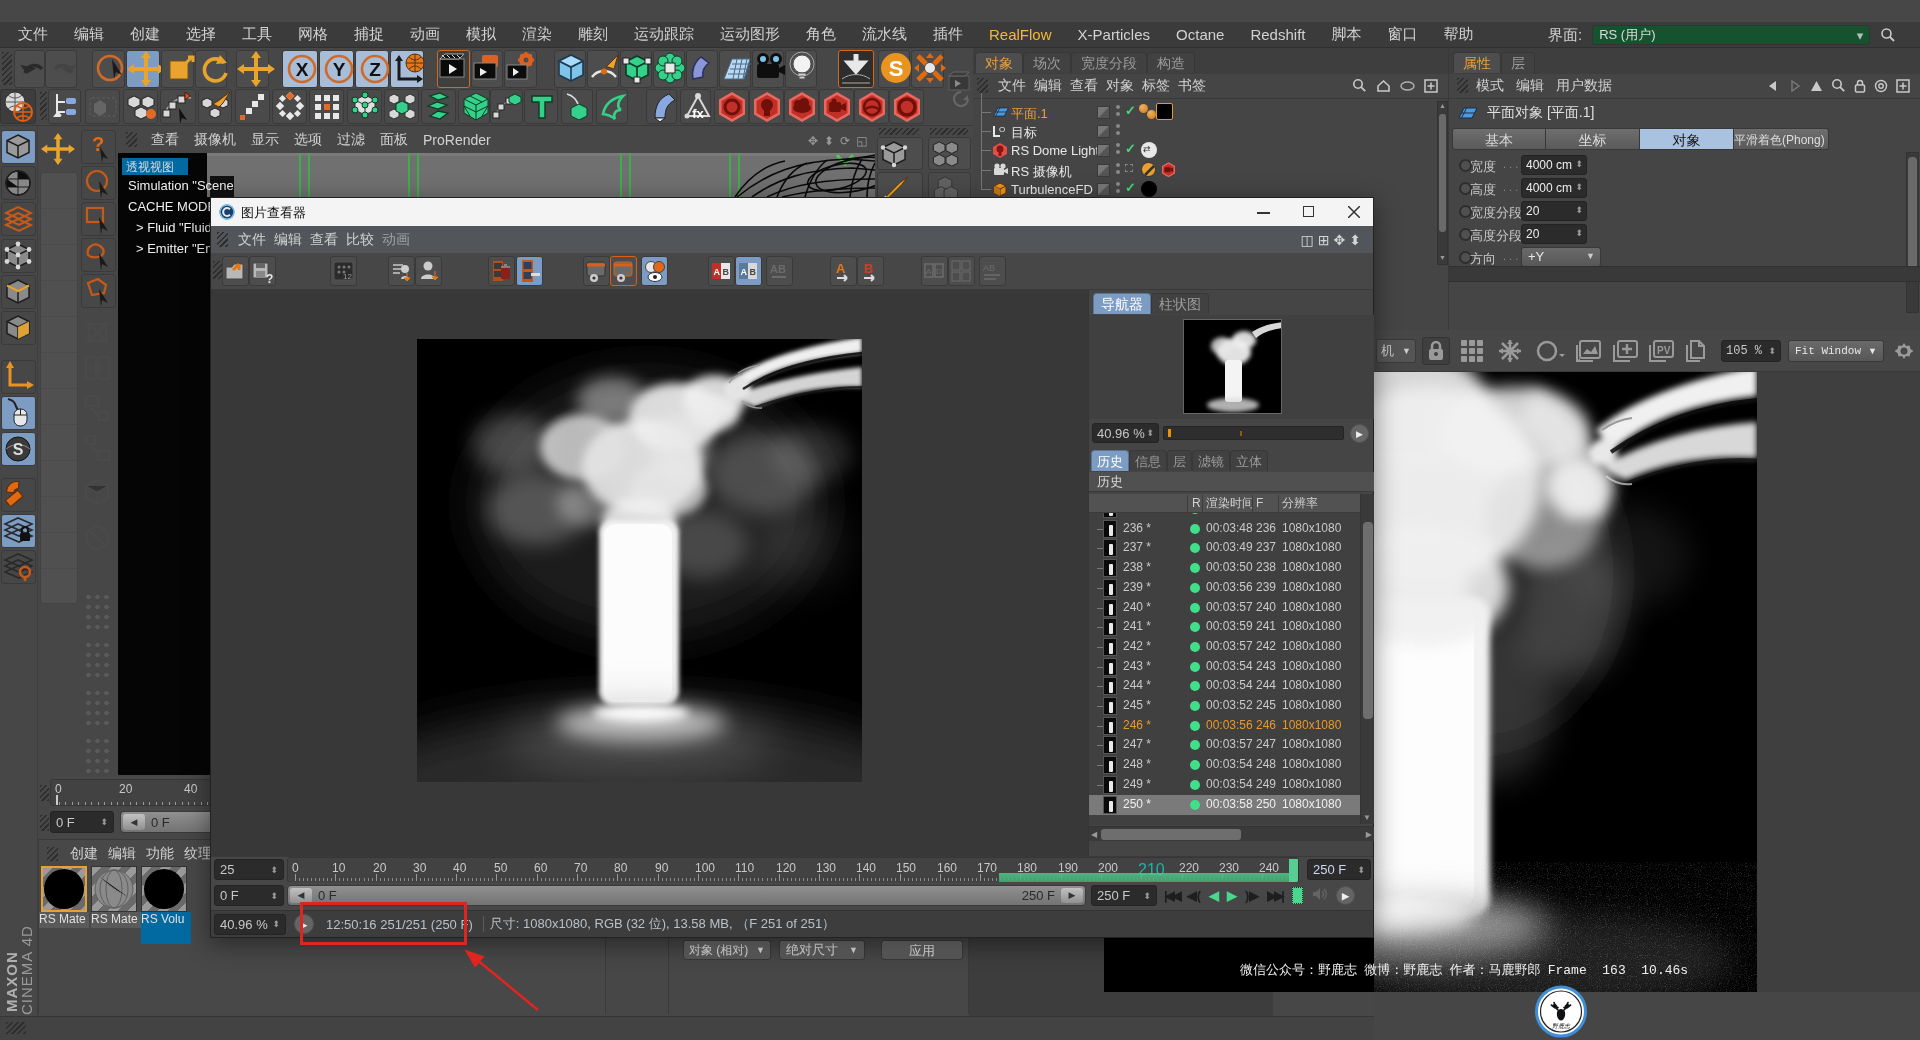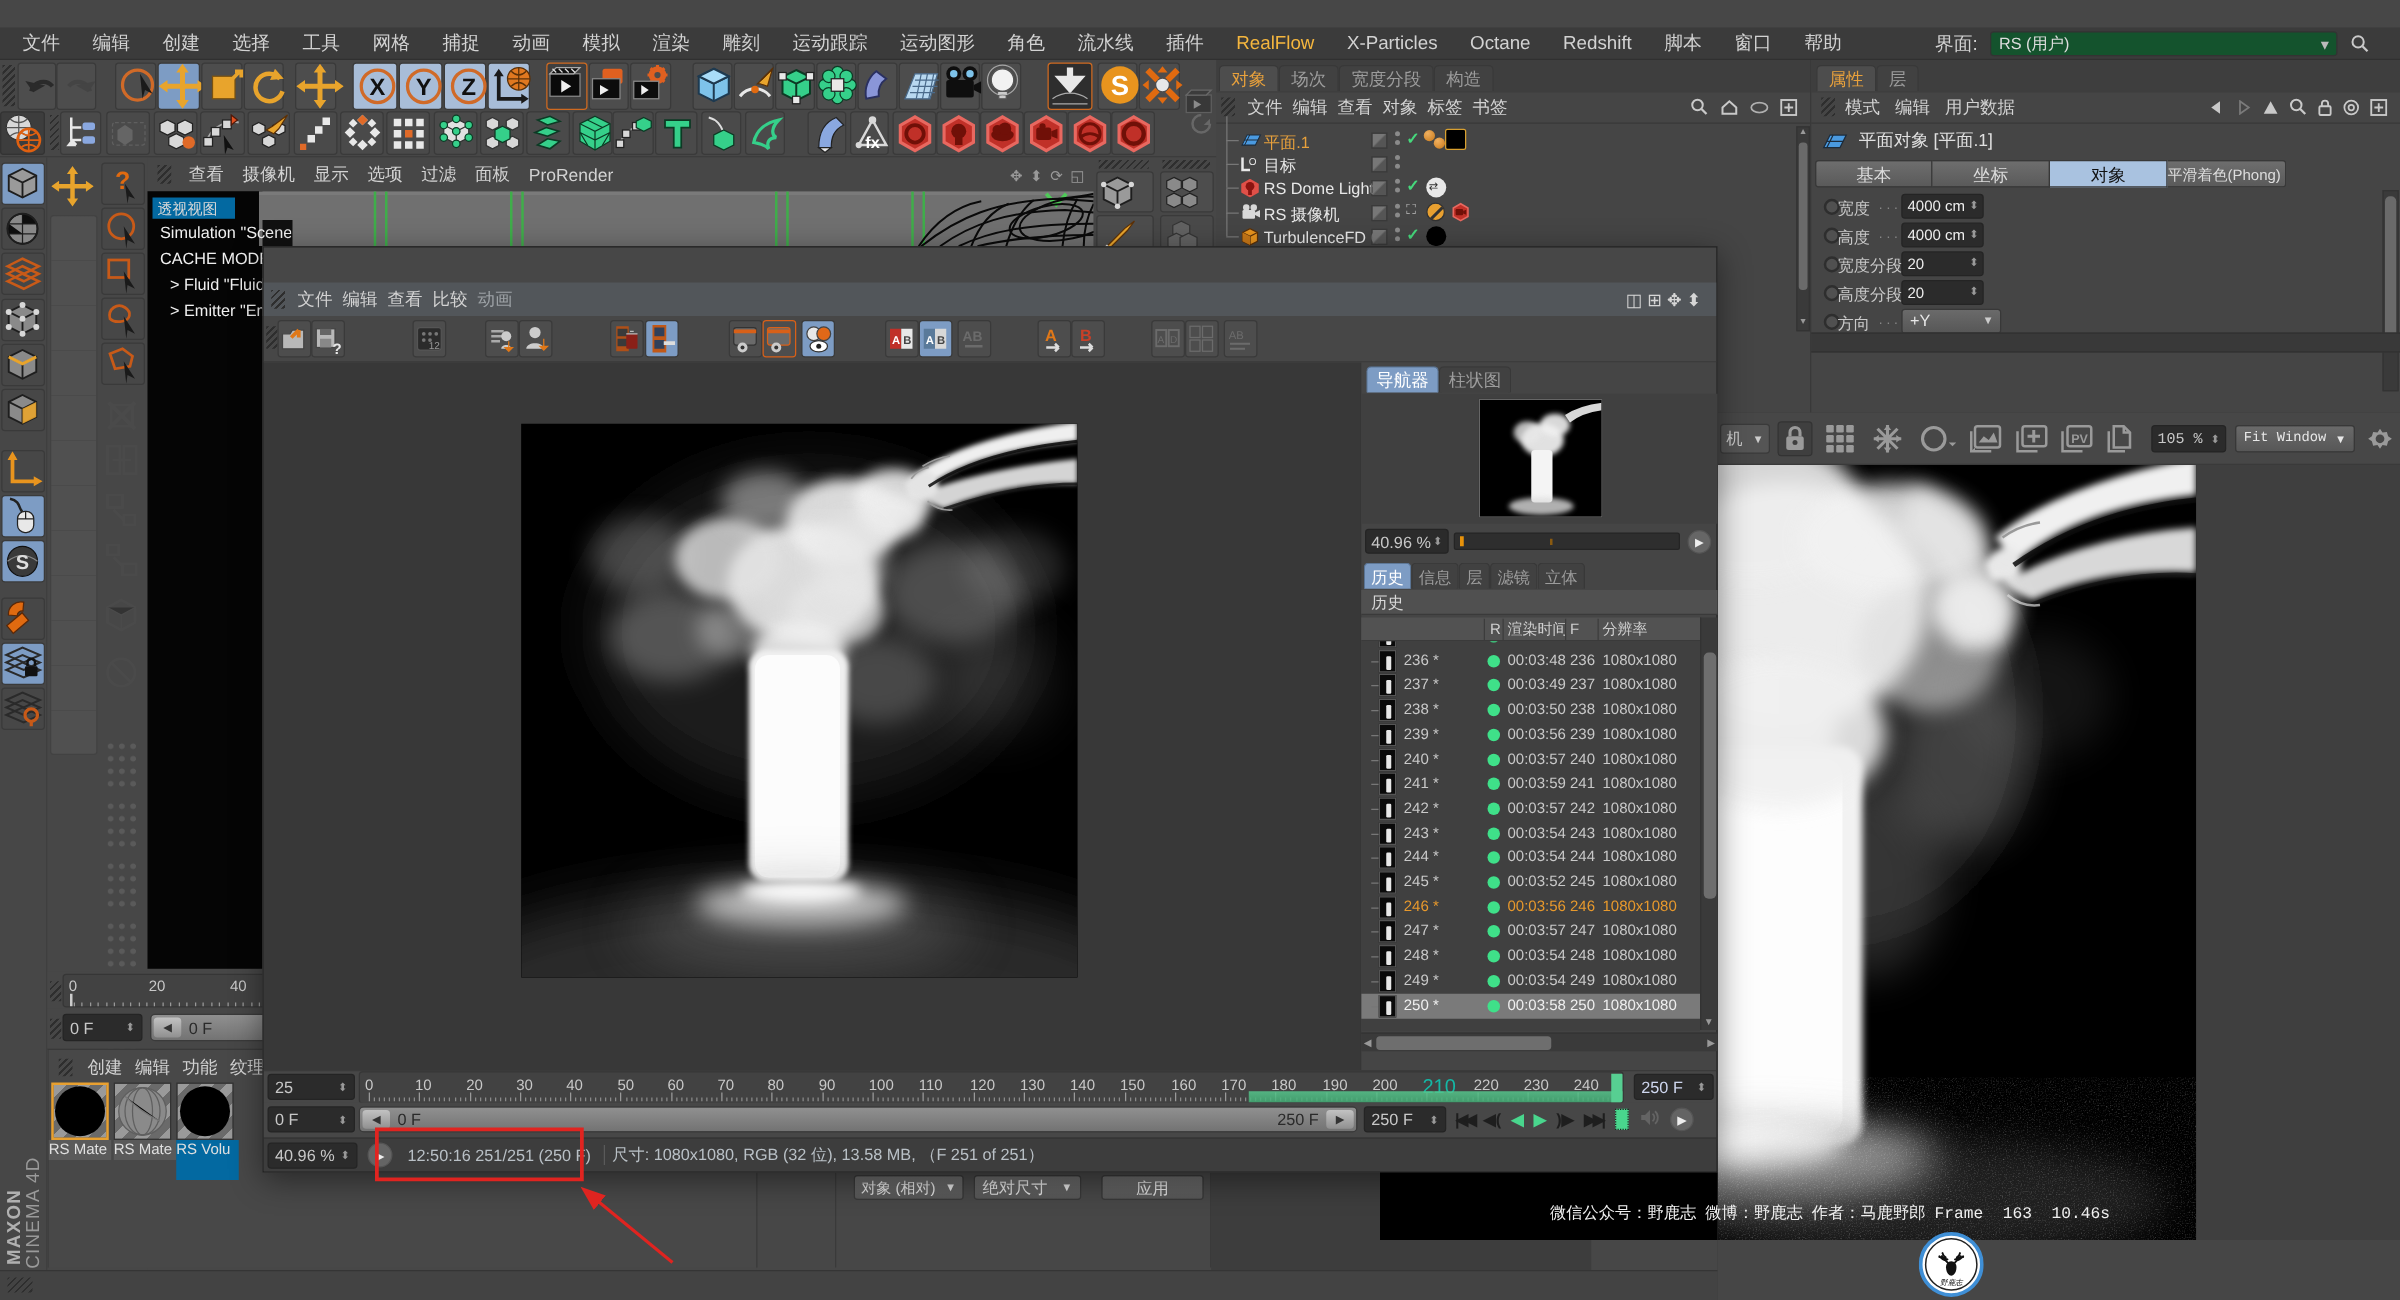--- a/index.html
+++ b/index.html
@@ -1045,20 +1045,33 @@
 <ellipse cx="205" cy="115" rx="35" ry="28" fill="#eee" filter="url(#c8)" opacity="0.9"></ellipse>
 <rect x="0" y="490" width="383" height="130" fill="#fff" filter="url(#noise)" opacity="0.5"></rect>
 </svg>
 </div>
 <div class="abs" style="left:383px;top:42px;width:163px;height:620px;background:#3f3f3f;"></div>
 <div class="abs" style="left:0;top:662px;width:546px;height:48px;background:#464646;"></div>
     </div>
 
 <div class="abs" id="pv" style="left:210px;top:197px;width:1164px;height:741px;background:#474747;border:1px solid #222;box-shadow:0 6px 24px rgba(0,0,0,.45);">
 
+  <div class="abs" style="left:0;top:0;width:1162px;height:28px;background:#f4f4f4;">
+    <svg class="abs" style="left:8px;top:6px" width="16" height="16" viewBox="0 0 16 16">
+          <circle cx="8" cy="8" r="7.5" fill="#1a3f6f"></circle>
+          <circle cx="8" cy="8" r="7" fill="none" stroke="#7ec0e8" stroke-width="1.4"></circle>
+          <path d="M11 5.2A4 4 0 1 0 11 10.8" fill="none" stroke="#e8e8e8" stroke-width="2"></path>
+        </svg>
+    <span class="abs" style="left:30px;top:6px;color:#111;font-size:13px;">图片查看器</span>
+    <div class="abs" style="left:1046px;top:14px;width:13px;height:1.5px;background:#333;"></div>
+    <div class="abs" style="left:1092px;top:8px;width:11px;height:11px;border:1.5px solid #333;"></div>
+    <svg class="abs" style="left:1137px;top:8px" width="12" height="12">
+          <path d="M0 0L12 12M12 0L0 12" stroke="#333" stroke-width="1.5"></path>
+        </svg>
+  </div>
 
   <div class="abs row" style="left:0;top:28px;width:1162px;height:27px;background:#52565a;">
     <div class="grip" style="width:11px;height:15px;margin-left:6px;"></div>
     <span class="menu-it" style="font-size:14px;margin-left:10px;margin-right:8px;">文件</span>
         <span class="menu-it" style="font-size:14px;margin-right:8px;">编辑</span>
         <span class="menu-it" style="font-size:14px;margin-right:8px;">查看</span>
         <span class="menu-it" style="font-size:14px;margin-right:8px;">比较</span>
         <span class="menu-it" style="font-size:14px;color:#9da2a6;">动画</span>
     <span style="margin-left:auto;margin-right:8px;color:#d6d6d6;letter-spacing:4px;font-size:14px;">◫⊞✥⬍</span>
   </div>

